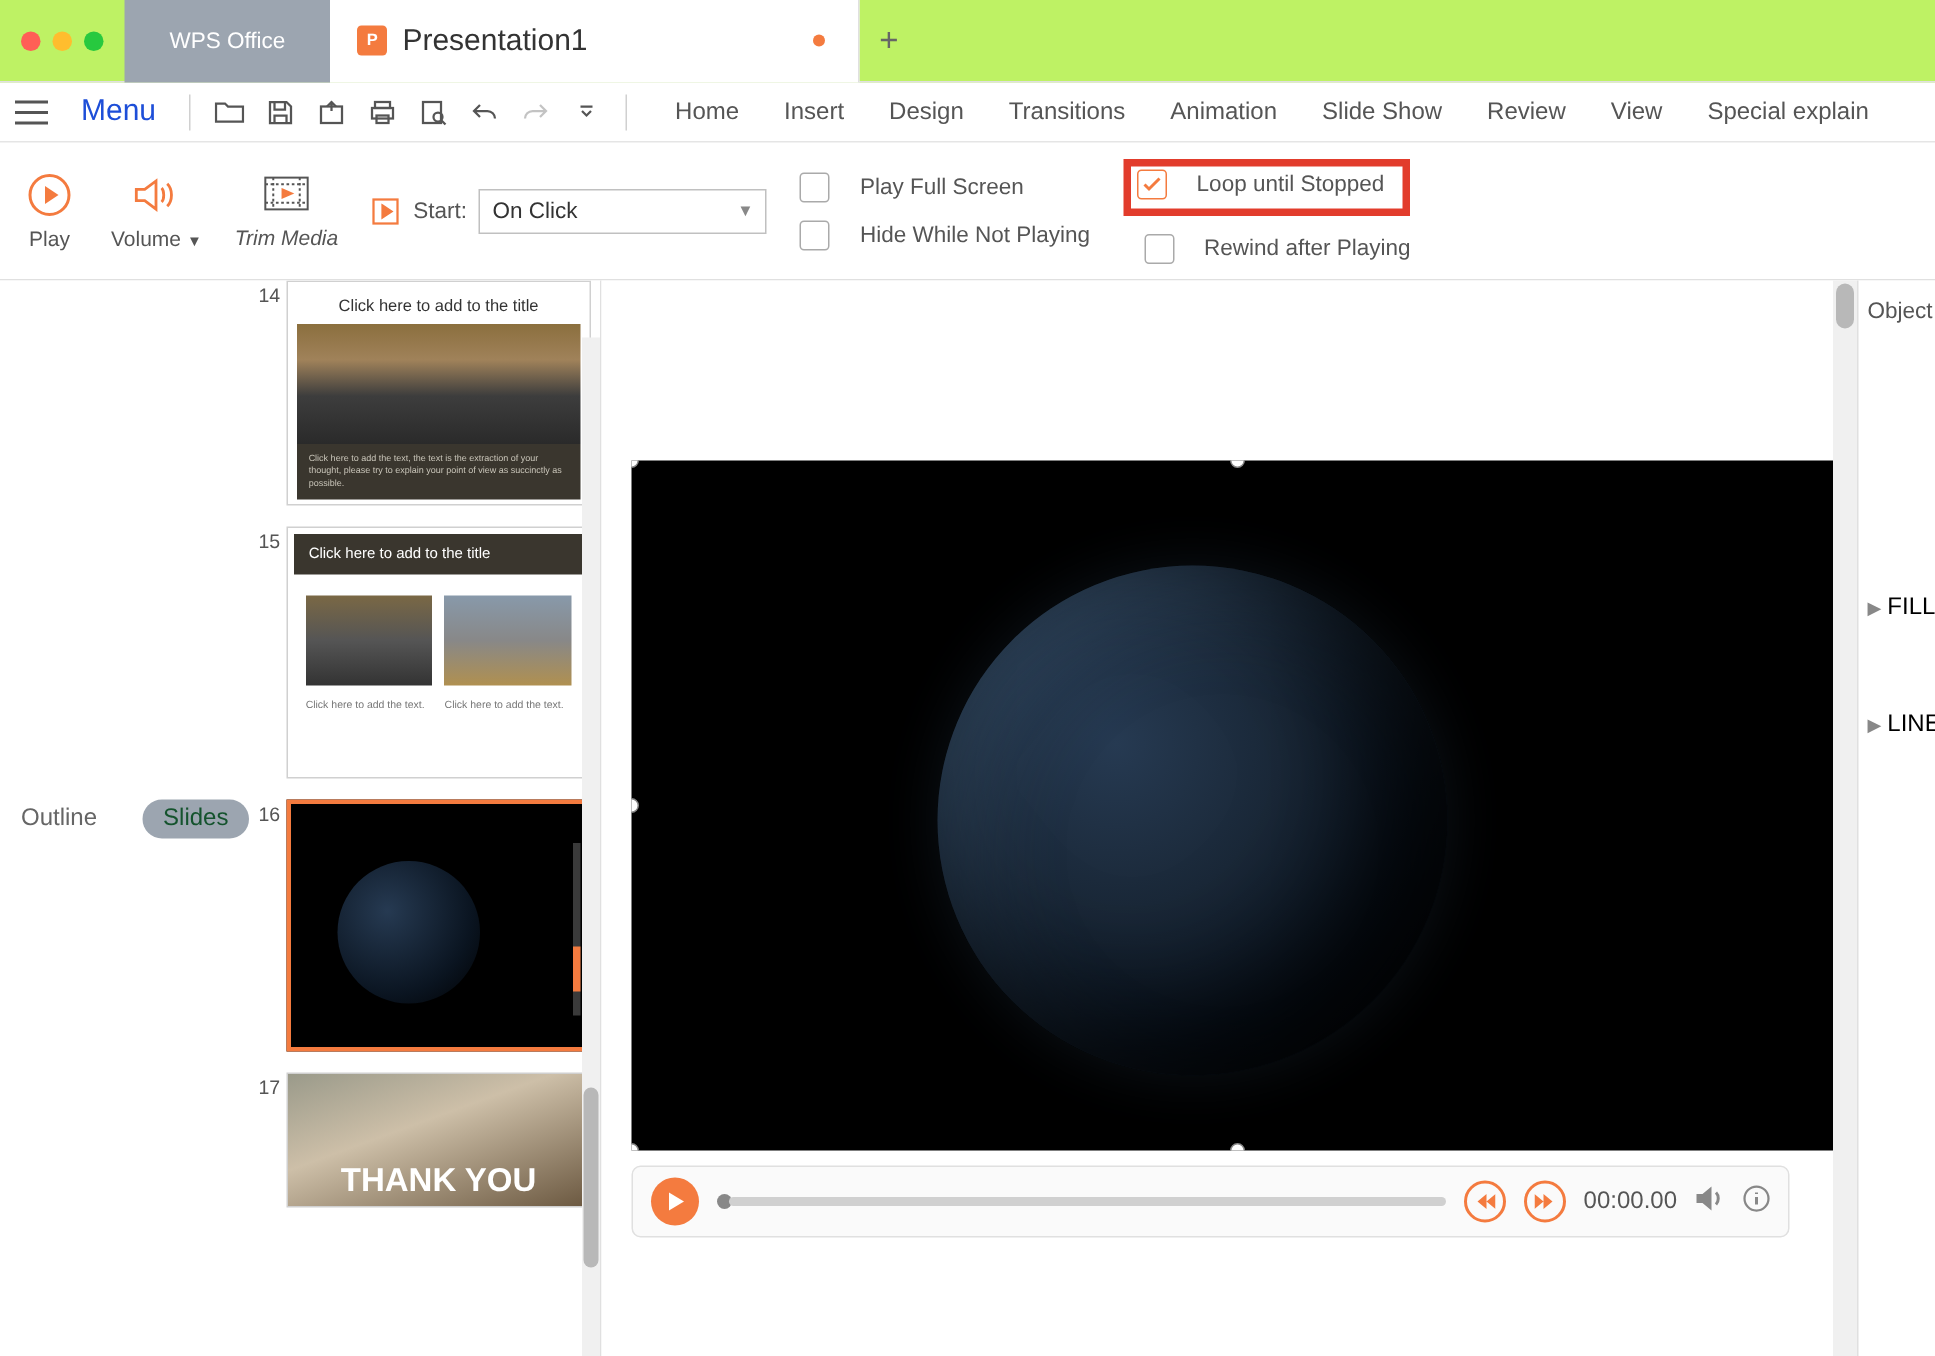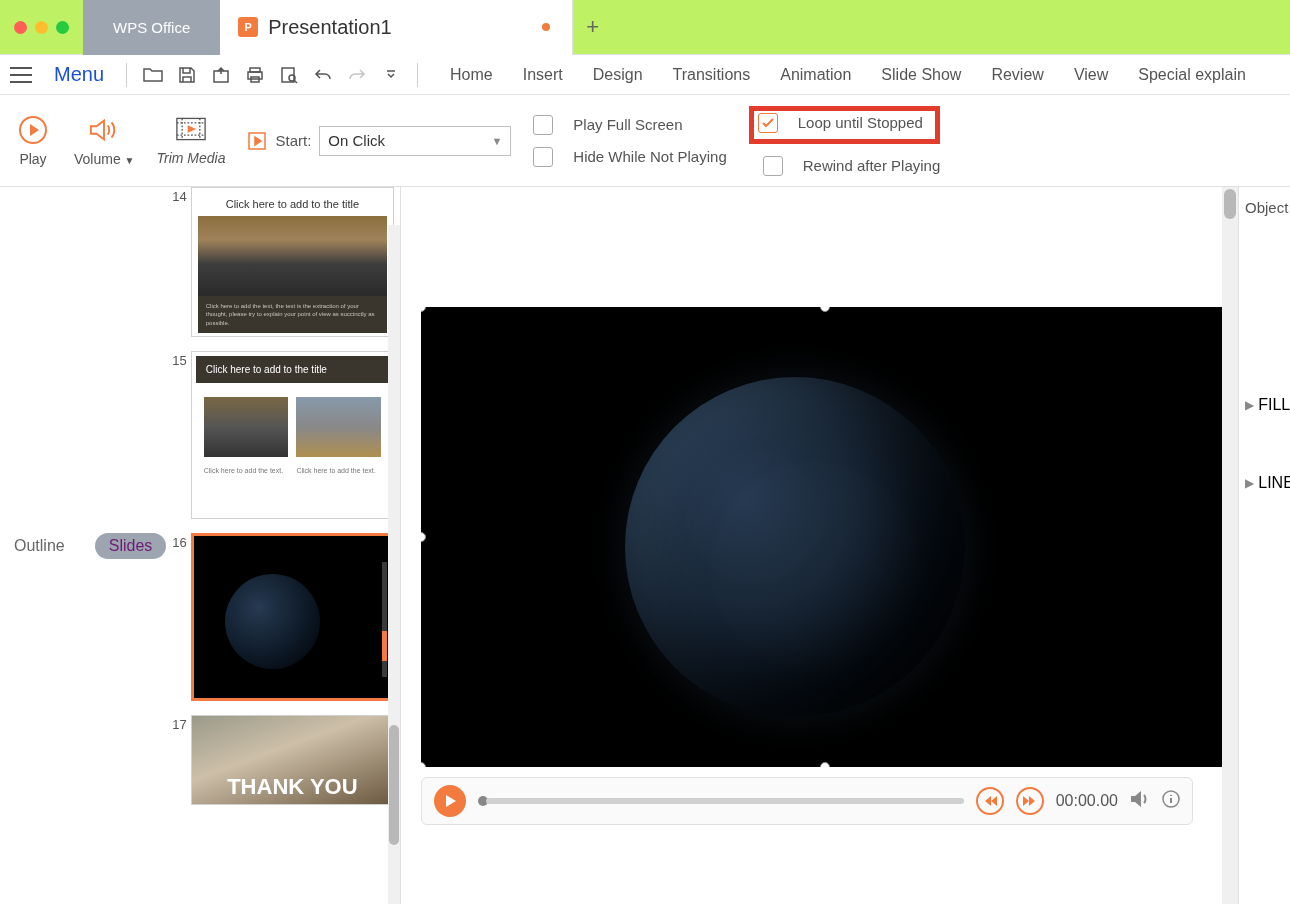--- a/index.html
+++ b/index.html
@@ -46,21 +46,21 @@
 .cbx.checked svg { stroke:#f47b3f; }
 .check-lbl { font-size:15px; color:#555; }
 .highlight-box { border: 5px solid #e23c2c; padding: 2px 10px 6px 4px; display:inline-flex; align-items:center;}
 
 
 .main { display:flex; height: calc(904px - 55px - 40px - 92px); position:relative; }
 .collapse-chevron { position:absolute; left:6px; top:16px; color:#888; cursor:pointer; font-size:18px;}
 .sidebar { width: 401px; background:#fff; border-right:1px solid #e0e0e0; display:flex; flex-direction:row; position:relative;}
 .side-tabs { display:flex; align-items:center; justify-content:center; gap:16px; padding: 12px 0; }
 .side-tab { font-size:16px; color:#666; padding: 4px 14px; border-radius: 14px; cursor:pointer;}
-.side-tab.active { background:#9ca5b0; color:#701a75; }
+.side-tab.active { background:#9ca5b0; color:#14532d; }
 .thumbs { flex:1; overflow:hidden; padding: 0 6px; }
 .thumb-row { display:flex; align-items:flex-start; gap:4px; margin-bottom:14px;}
 .thumb-num { font-size:13px; color:#555; width:20px; text-align:left; padding-top:2px;}
 .thumb { width: 302px; border:1px solid #d0d0d0; background:#fff; position:relative;}
 .thumb.selected { border: 3px solid #f47b3f; }
 .sb-scroll { position:absolute; right:0; top:38px; width:12px; bottom:0; background:#f0f0f0;}
 .sb-thumb { position:absolute; right:1px; width:10px; background:#b8b8b8; border-radius:5px;}
 
 
 .canvas-area { flex:1; background:#fff; position:relative; display:flex; align-items:center; justify-content:center;}

